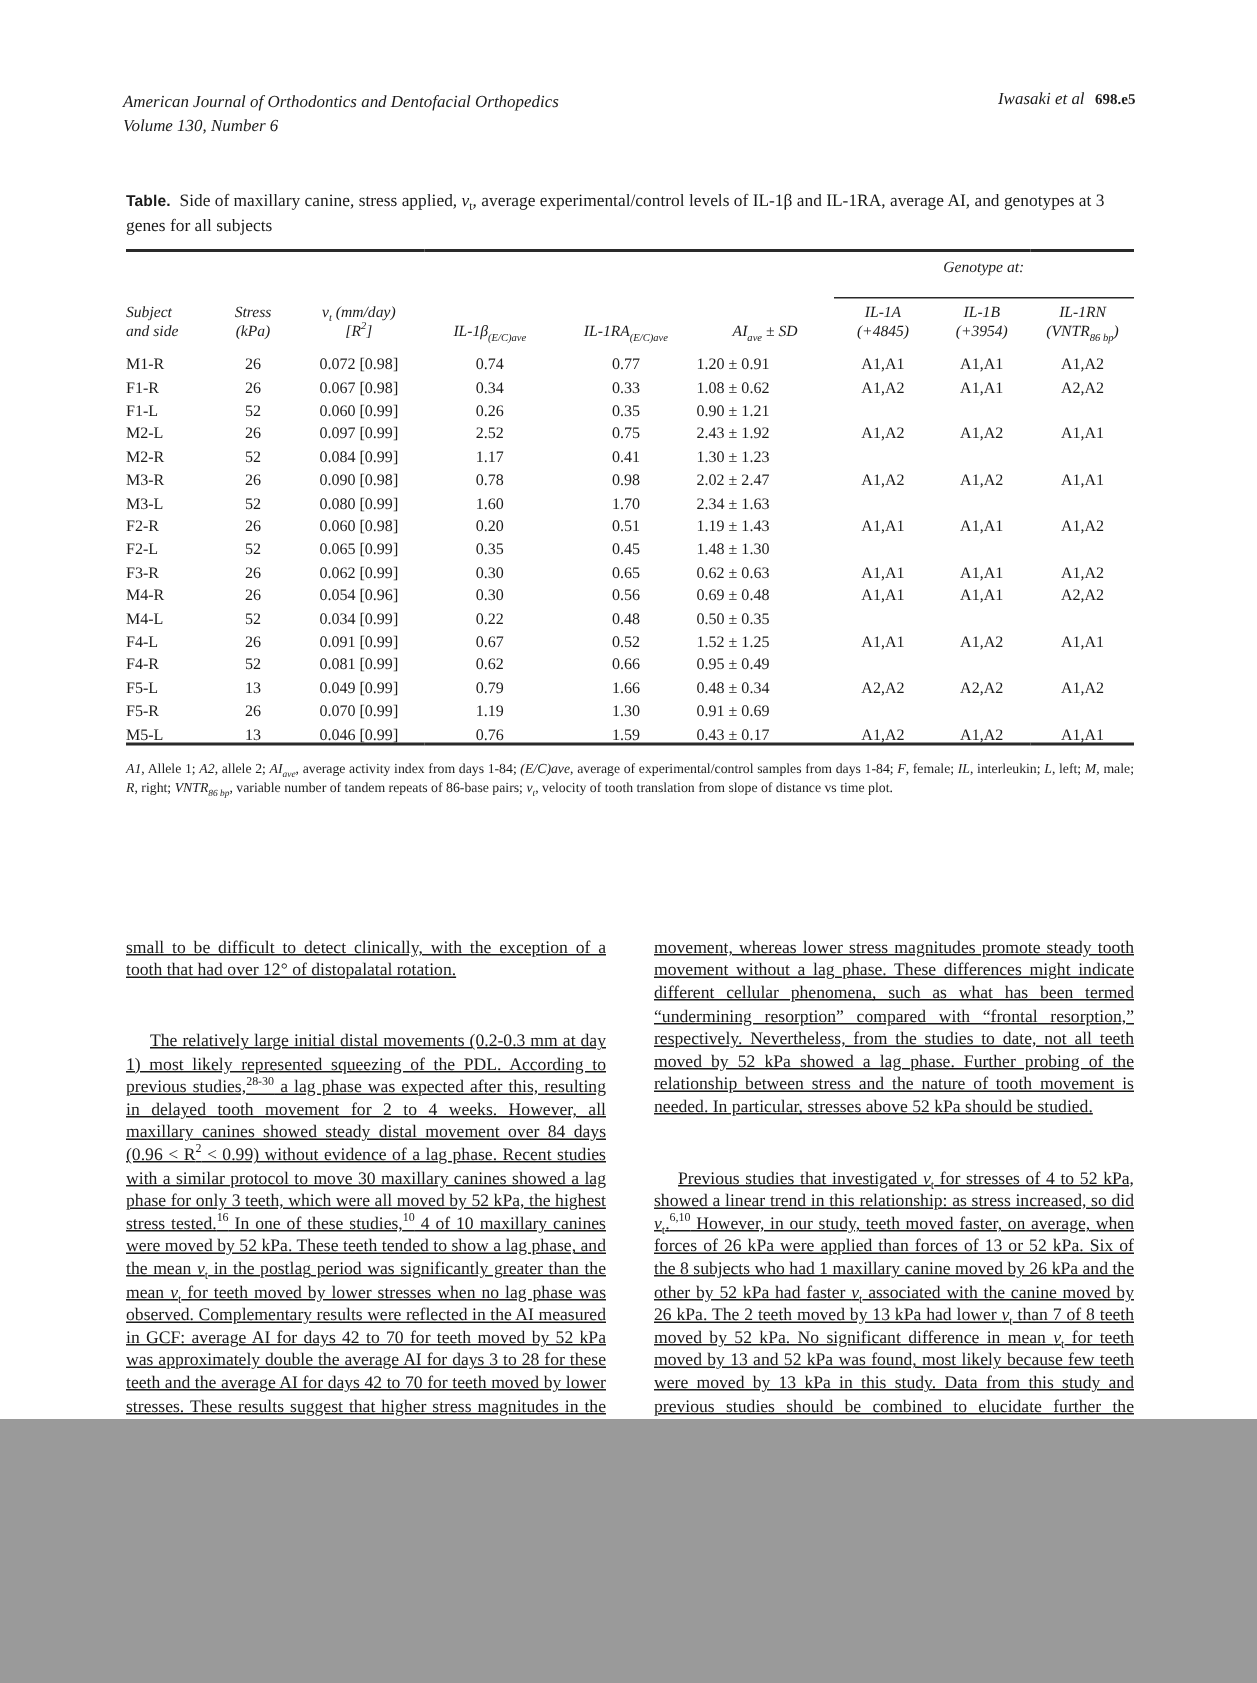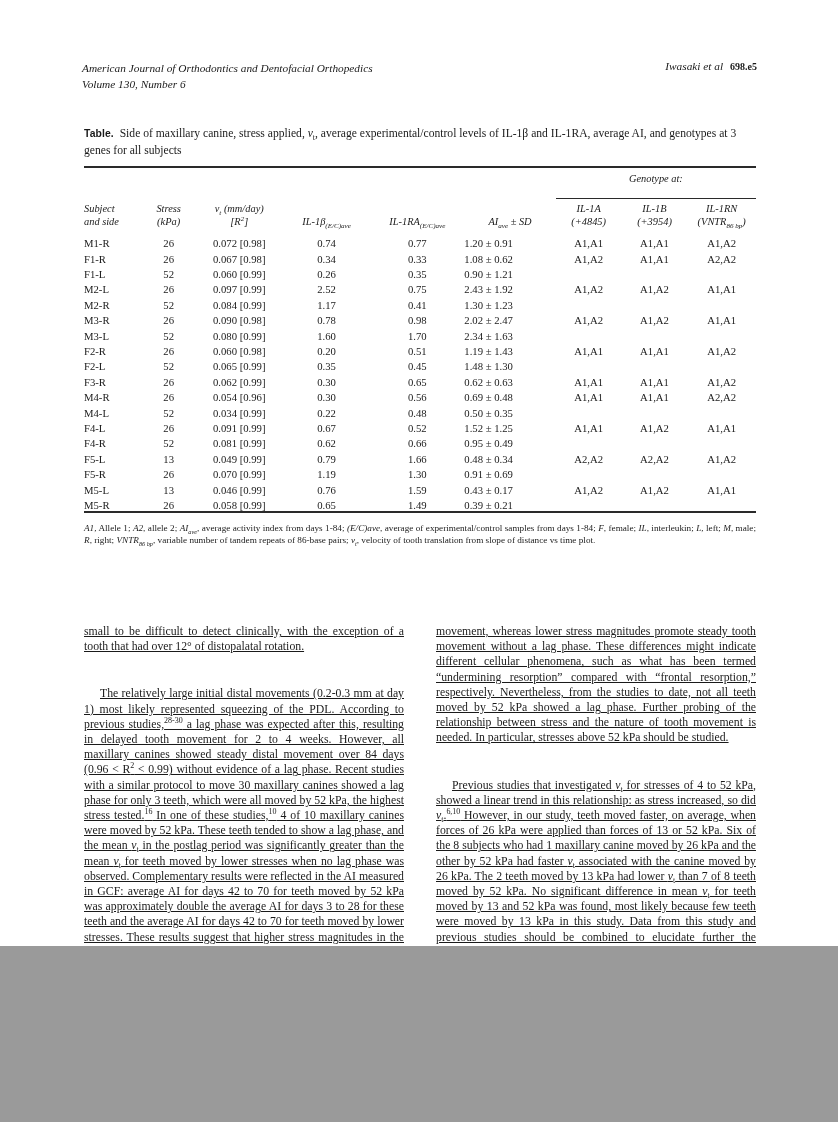--- a/index.html
+++ b/index.html
@@ -421,31 +421,20 @@
           <td class="c-subject">M5-L</td>
           <td class="c-stress">13</td>
           <td class="c-vt">0.046 [0.99]</td>
           <td class="c-il1b">0.76</td>
           <td class="c-il1ra">1.59</td>
           <td class="c-ai">0.43 ± 0.17</td>
           <td class="c-gen">A1,A2</td>
           <td class="c-gen">A1,A2</td>
           <td class="c-gen">A1,A1</td>
         </tr>
-        <tr>
-          <td class="c-subject">M5-R</td>
-          <td class="c-stress">26</td>
-          <td class="c-vt">0.058 [0.99]</td>
-          <td class="c-il1b">0.65</td>
-          <td class="c-il1ra">1.49</td>
-          <td class="c-ai">0.39 ± 0.21</td>
-          <td class="c-gen"></td>
-          <td class="c-gen"></td>
-          <td class="c-gen"></td>
-        </tr>
         <tr class="rule-bottom">
             <td colspan="9"></td>
           </tr>
       </tbody>
     </table>
 
     <div class="tbl-foot">
       <i>A1</i>, Allele 1; <i>A2</i>, allele 2; <i>AI<sub>ave</sub></i>, average activity index from days 1-84; <i>(E/C)ave</i>, average of experimental/control samples from days 1-84; <i>F</i>, female; <i>IL</i>, interleukin; <i>L</i>, left; <i>M</i>, male; <i>R</i>, right; <i>VNTR<sub>86 bp</sub></i>, variable number of tandem repeats of 86-base pairs; <i>v<sub>t</sub></i>, velocity of tooth translation from slope of distance vs time plot.
     </div>
   </div>

